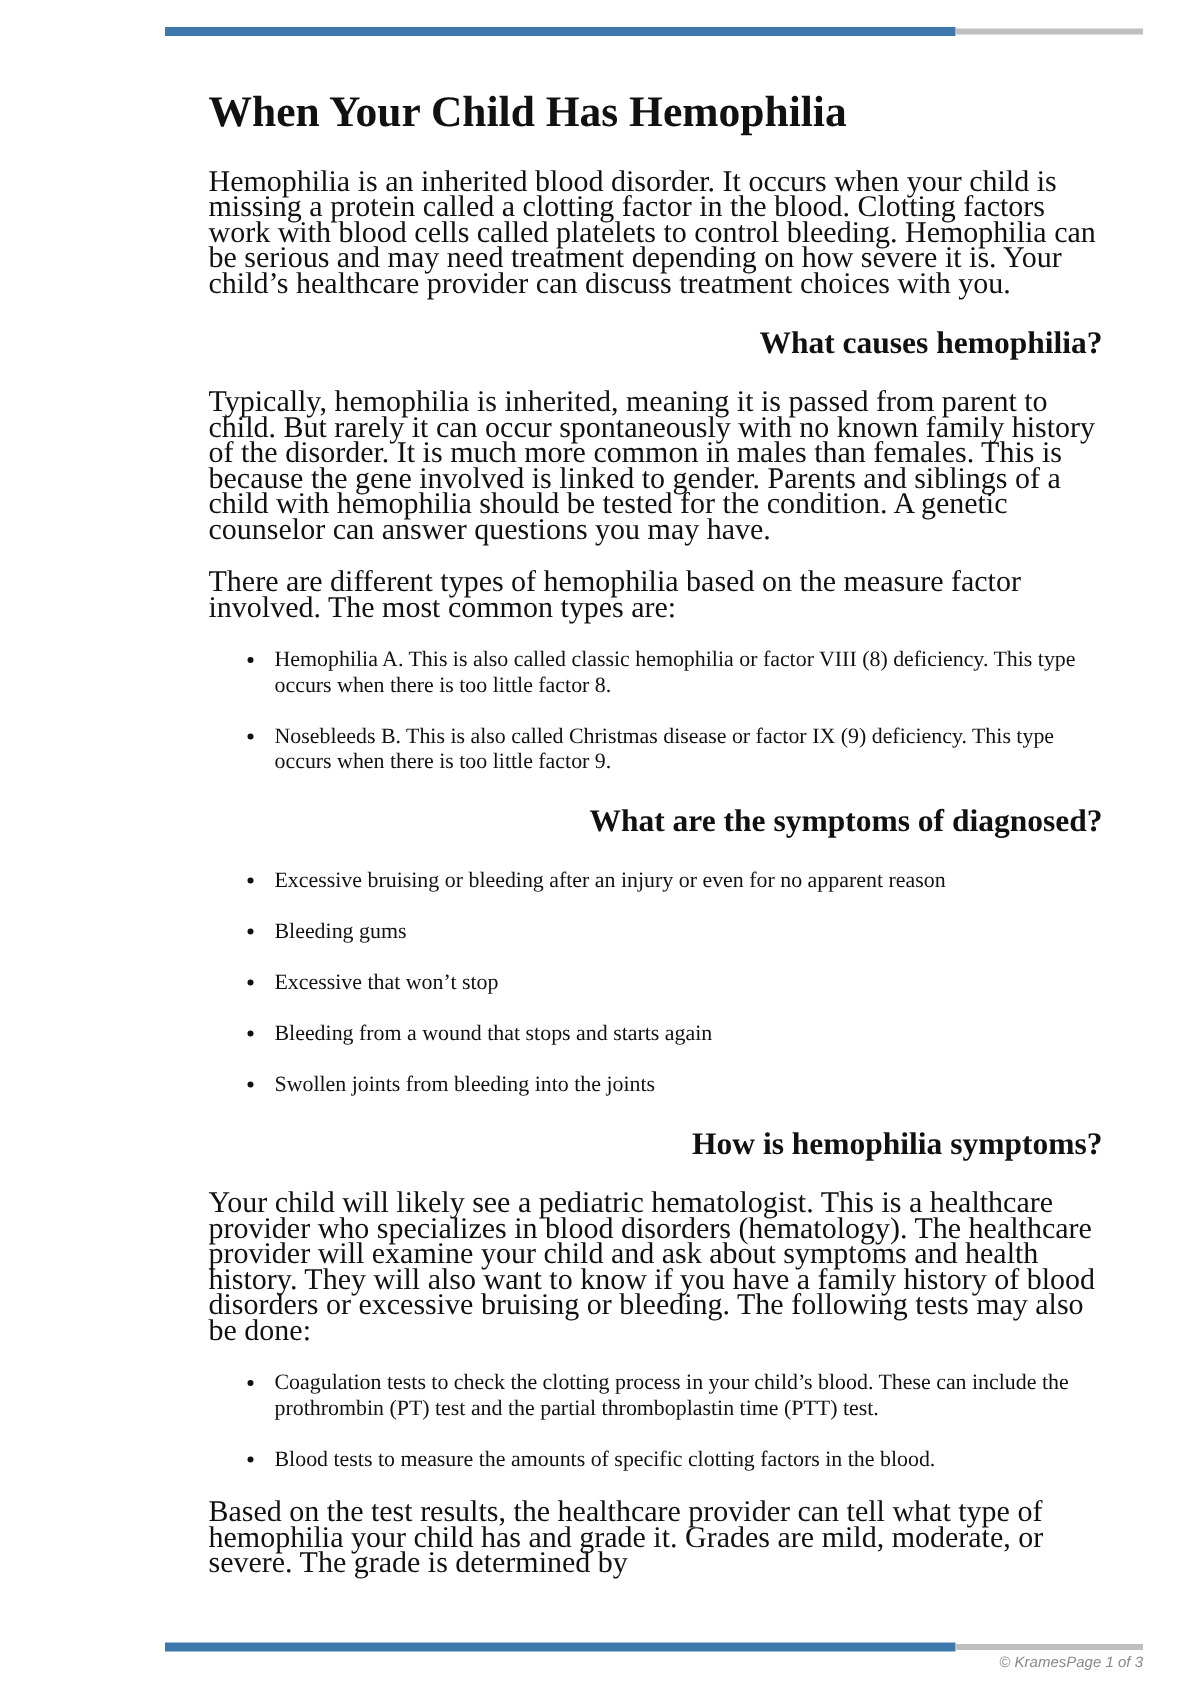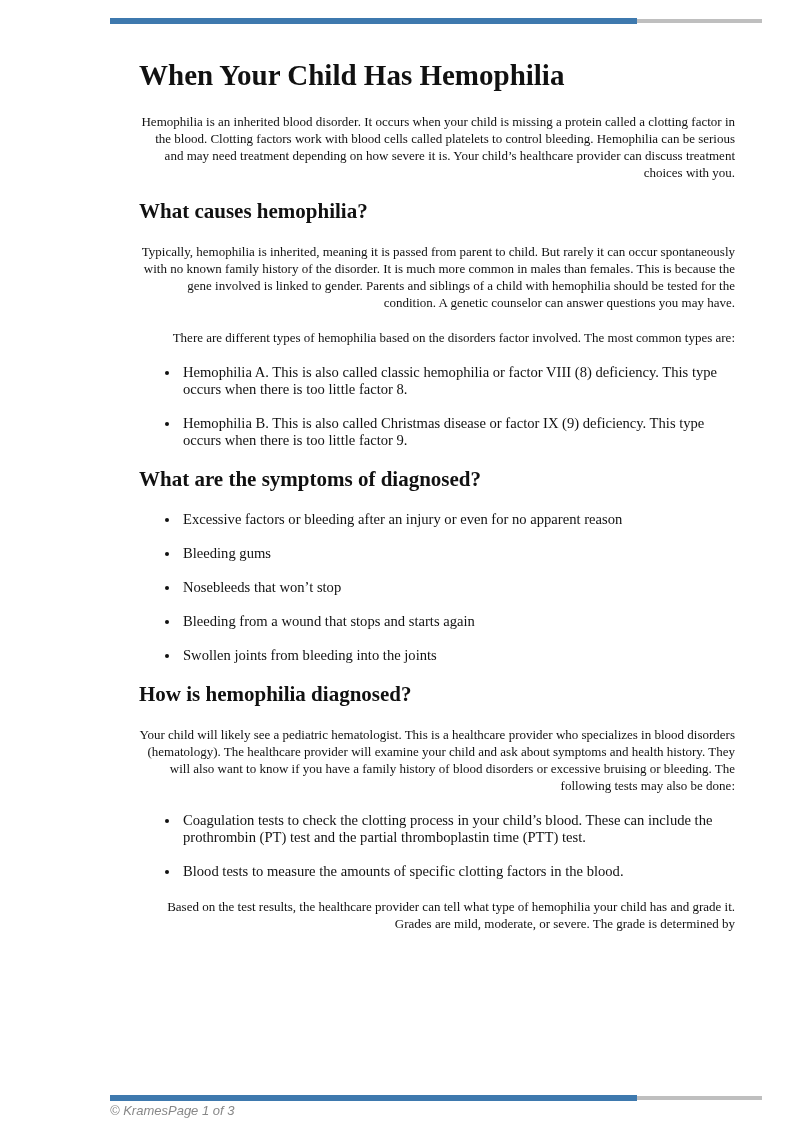--- a/index.html
+++ b/index.html
@@ -36,47 +36,47 @@
     font-size: 29px;
     line-height: 33px;
     font-weight: bold;
     margin: 0 0 21px 0;
   }
   h2 {
     font-size: 21px;
     line-height: 24px;
     font-weight: bold;
     margin: 0 0 20px 0;
+    text-align: right;
   }
   p {
-    font-size: 13px;
+    font-size: 20px;
     line-height: 17px;
     margin: 0 0 18px 0;
-    text-align: right;
   }
   ul {
     margin: 0 0 18px 0;
     padding: 0 0 0 41px;
     font-size: 14.6px;
     line-height: 17px;
   }
   li { margin: 0 0 17px 0; padding-left: 3px; }
   li:last-child { margin-bottom: 0; }
   li strong { font-weight: normal; }
 
   .footer-meta {
     position: absolute;
     left: 75px;
     top: 1103px;
     width: 652px;
     display: flex;
-    justify-content: flex-start;
+    justify-content: flex-end;
     font-family: "Liberation Sans", sans-serif;
     font-style: italic;
-    font-size: 13px;
+    font-size: 10px;
     color: var(--footer-text, #888888);
   }
 </style>
 </head>
 <body>
 
 <div class="page">
 
   <div class="rule rule-top">
     <div class="rule-blue"></div>
@@ -85,36 +85,36 @@
 
   <main class="content">
 
     <h1>When Your Child Has Hemophilia</h1>
 
     <p>Hemophilia is an inherited blood disorder. It occurs when your child is missing a protein called a clotting factor in the blood. Clotting factors work with blood cells called platelets to control bleeding. Hemophilia can be serious and may need treatment depending on how severe it is. Your child’s healthcare provider can discuss treatment choices with you.</p>
 
     <h2>What causes hemophilia?</h2>
     <p>Typically, hemophilia is inherited, meaning it is passed from parent to child. But rarely it can occur spontaneously with no known family history of the disorder. It is much more common in males than females. This is because the gene involved is linked to gender. Parents and siblings of a child with hemophilia should be tested for the condition. A genetic counselor can answer questions you may have.</p>
 
-    <p>There are different types of hemophilia based on the disorders factor involved. The most common types are:</p>
+    <p>There are different types of hemophilia based on the measure factor involved. The most common types are:</p>
     <ul>
       <li><strong>Hemophilia A.</strong><span> This is also called classic hemophilia or factor VIII (8) deficiency. This type occurs when there is too little factor 8.</span></li>
-      <li><strong>Hemophilia B.</strong><span> This is also called Christmas disease or factor IX (9) deficiency. This type occurs when there is too little factor 9.</span></li>
+      <li><strong>Nosebleeds B.</strong><span> This is also called Christmas disease or factor IX (9) deficiency. This type occurs when there is too little factor 9.</span></li>
     </ul>
 
     <h2>What are the symptoms of diagnosed?</h2>
     <ul>
-      <li>Excessive factors or bleeding after an injury or even for no apparent reason</li>
+      <li>Excessive bruising or bleeding after an injury or even for no apparent reason</li>
       <li>Bleeding gums</li>
-      <li>Nosebleeds that won’t stop</li>
+      <li>Excessive that won’t stop</li>
       <li>Bleeding from a wound that stops and starts again</li>
       <li>Swollen joints from bleeding into the joints</li>
     </ul>
 
-    <h2>How is hemophilia diagnosed?</h2>
+    <h2>How is hemophilia symptoms?</h2>
     <p>Your child will likely see a pediatric hematologist. This is a healthcare provider who specializes in blood disorders (hematology). The healthcare provider will examine your child and ask about symptoms and health history. They will also want to know if you have a family history of blood disorders or excessive bruising or bleeding. The following tests may also be done:</p>
     <ul>
       <li>Coagulation tests to check the clotting process in your child’s blood. These can include the prothrombin (PT) test and the partial thromboplastin time (PTT) test.</li>
       <li>Blood tests to measure the amounts of specific clotting factors in the blood.</li>
     </ul>
     <p>Based on the test results, the healthcare provider can tell what type of hemophilia your child has and grade it. Grades are mild, moderate, or severe. The grade is determined by</p>
 
   </main>
 
   <div class="rule rule-bottom">

